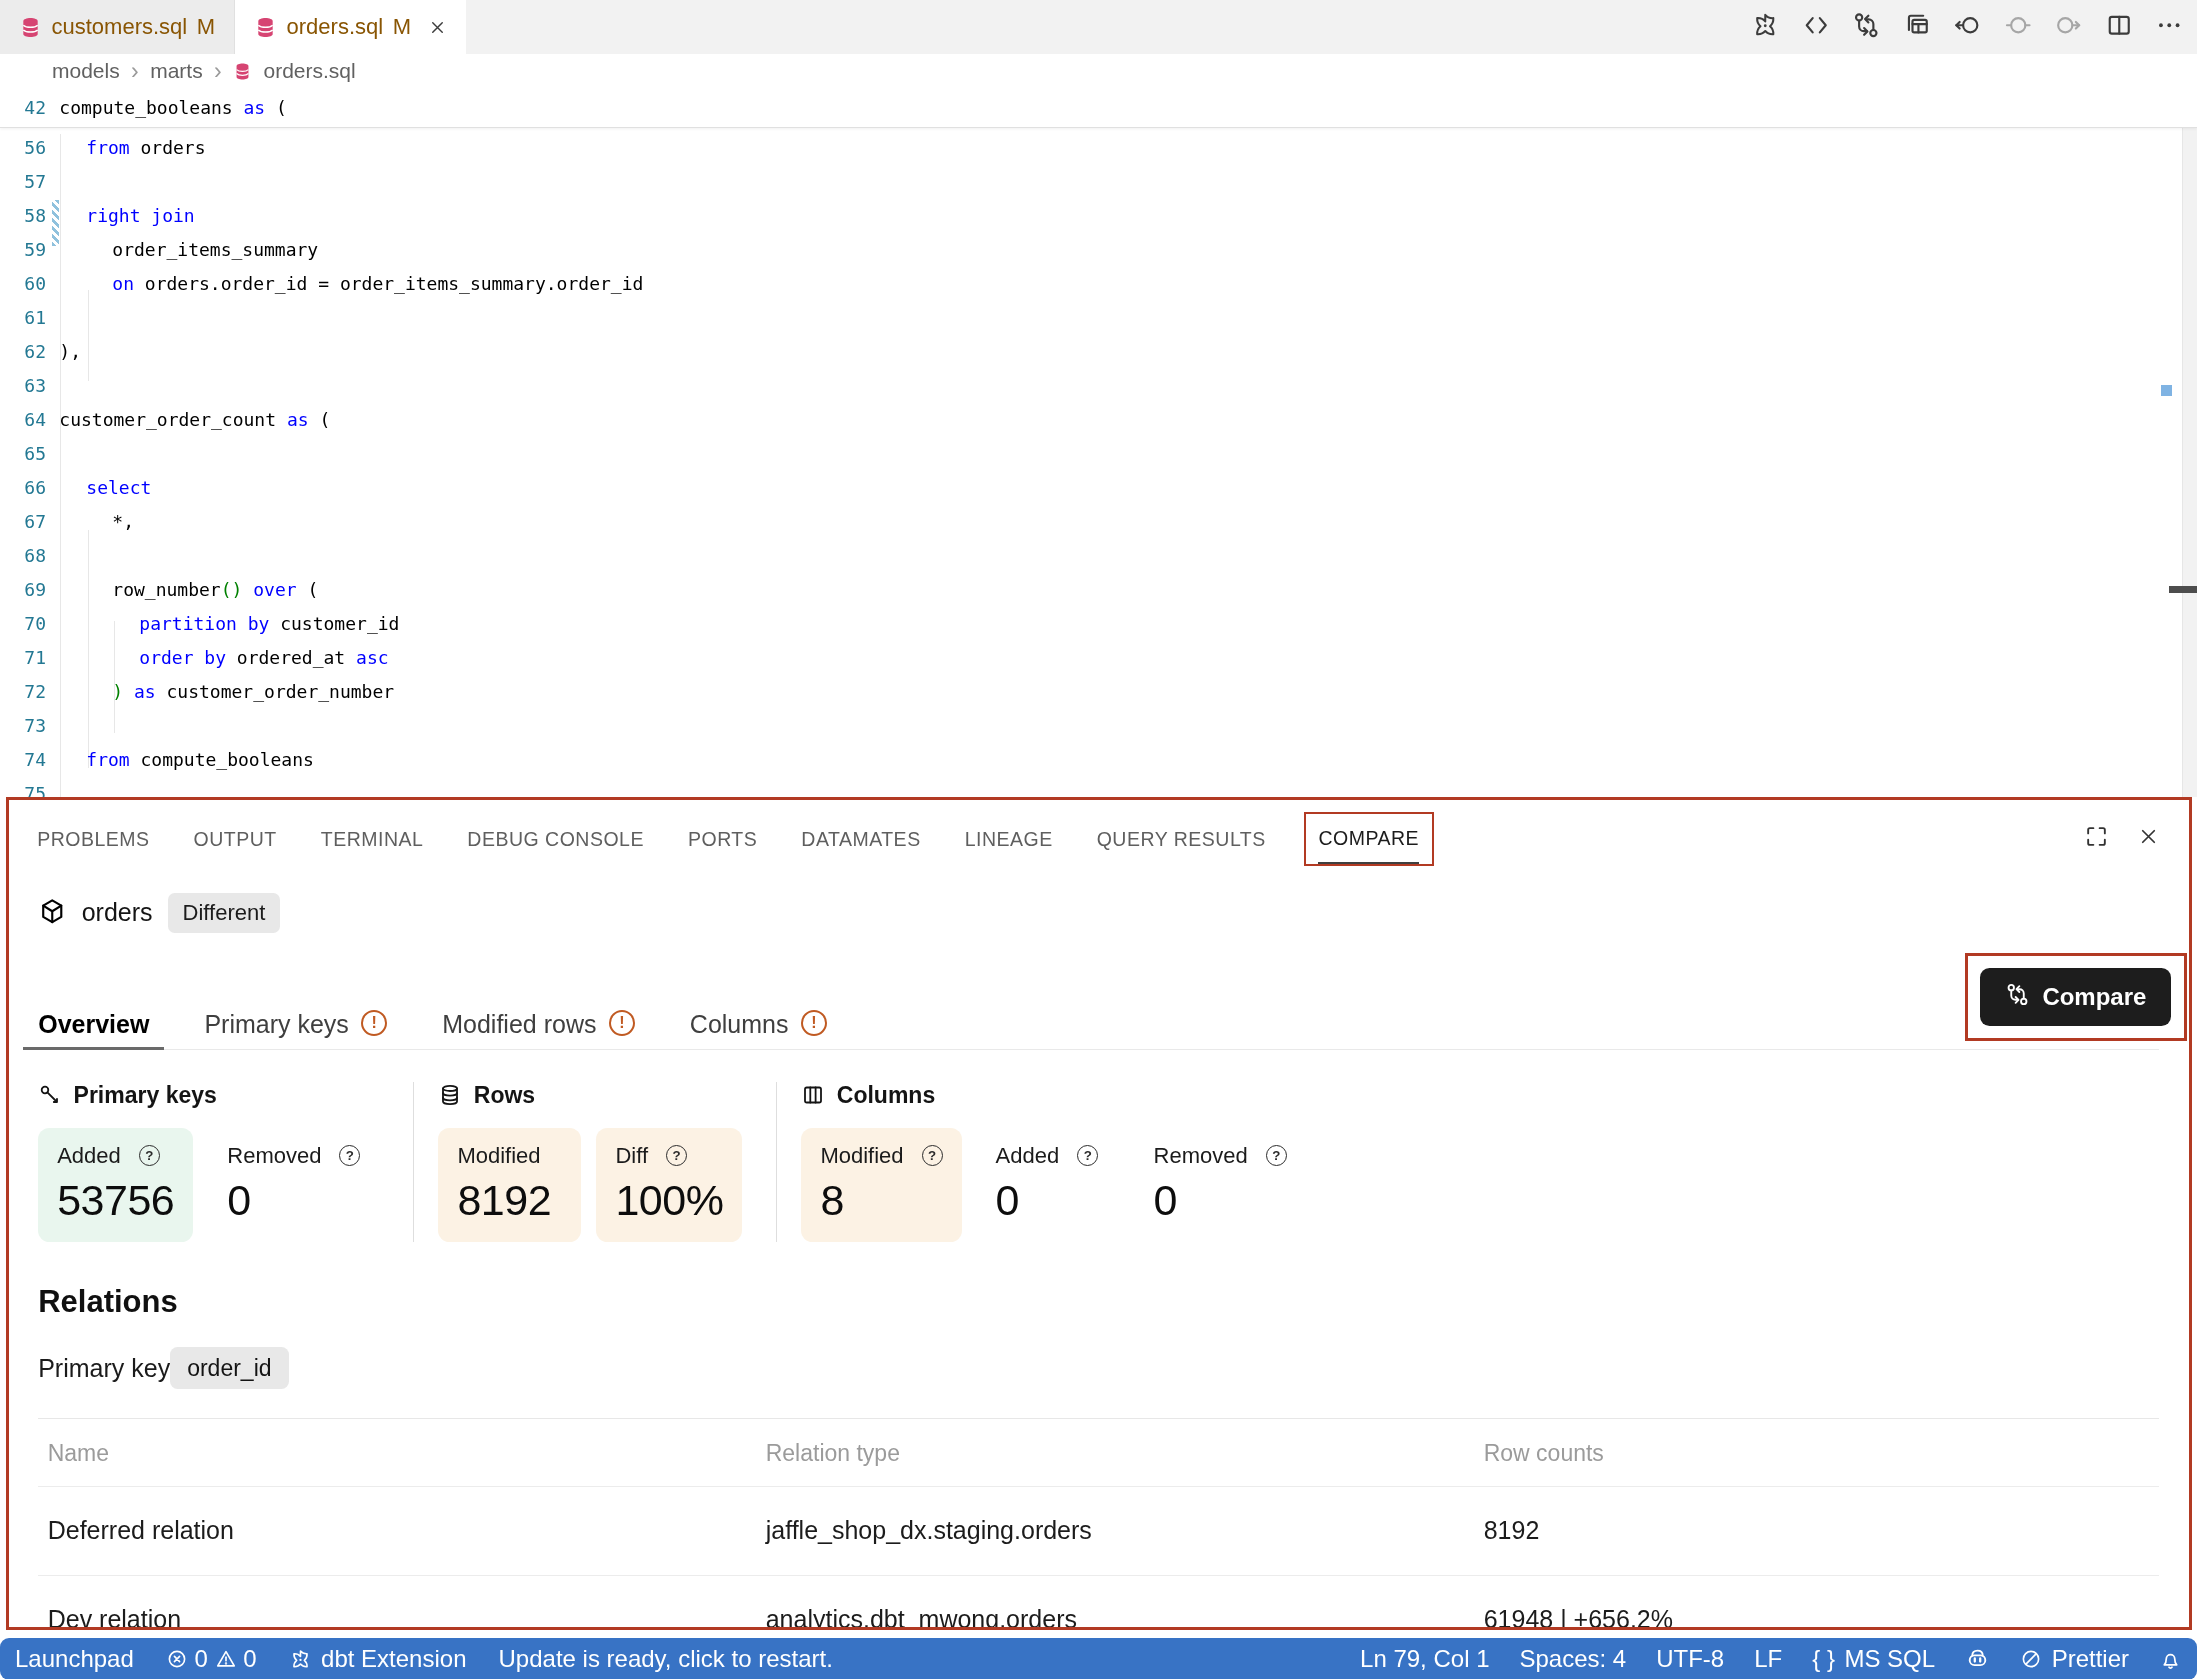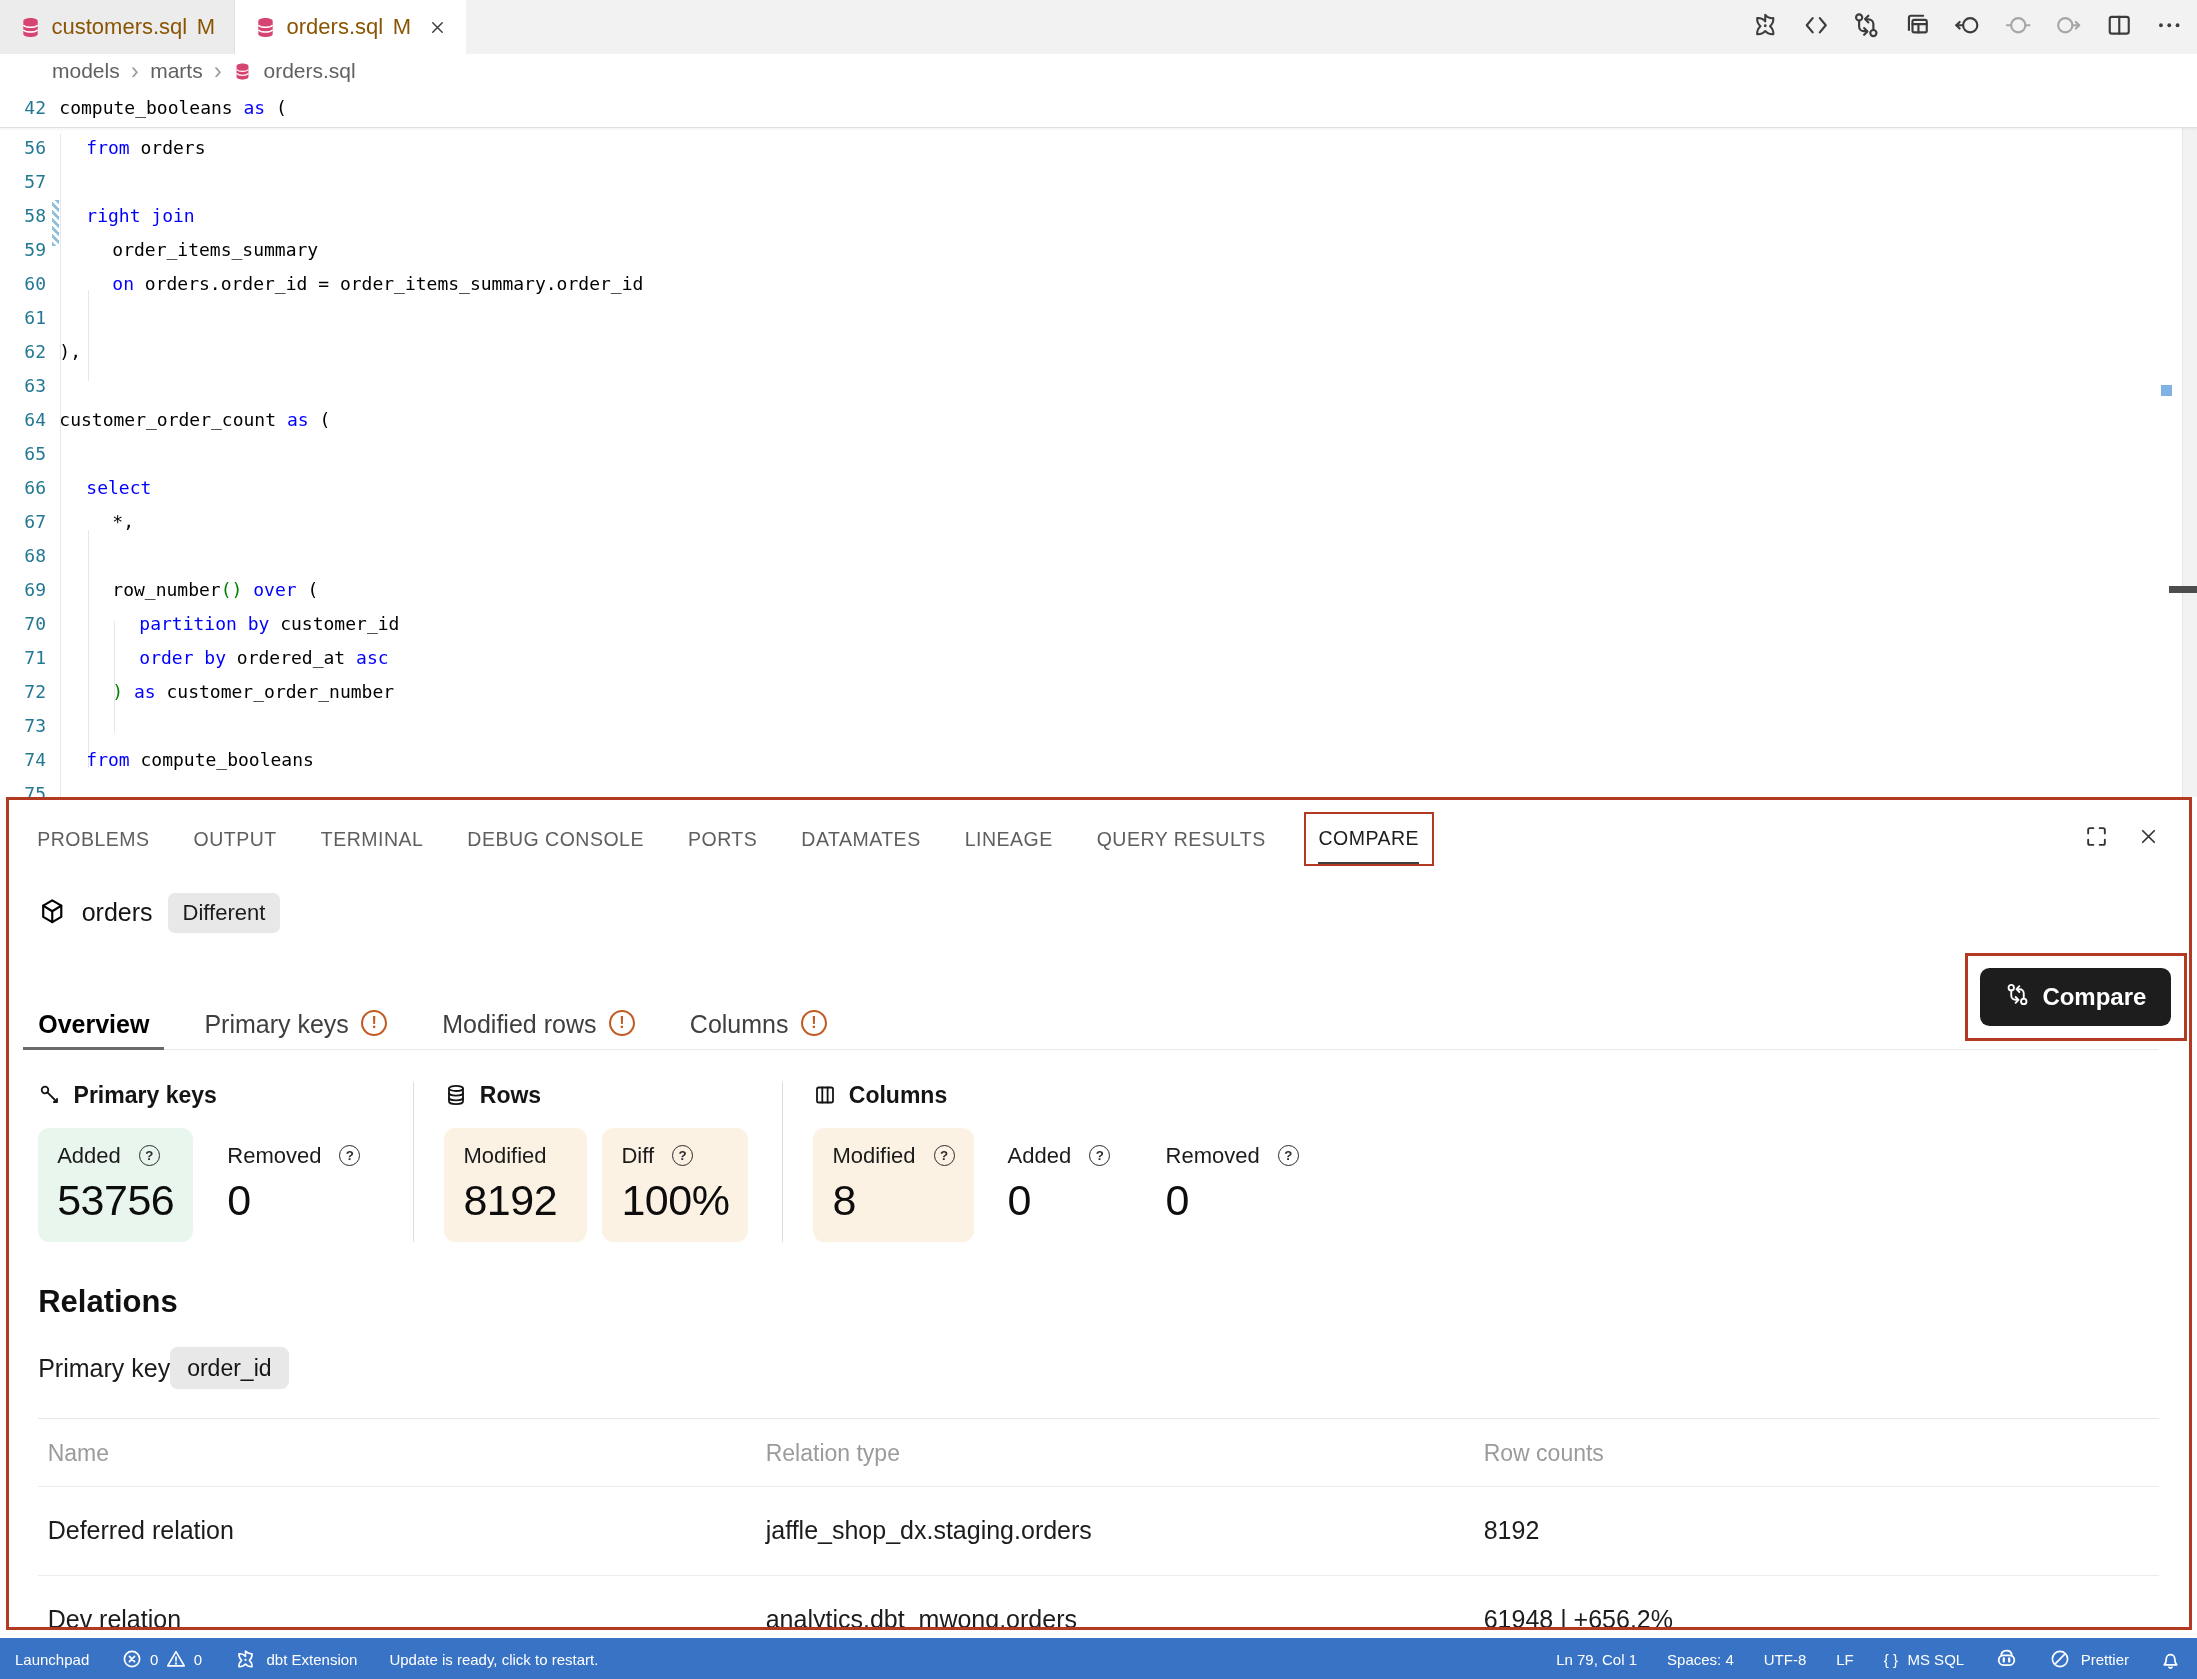--- a/index.html
+++ b/index.html
@@ -50,21 +50,21 @@
   .compare-btn { display:flex; align-items:center; gap:12.4px; background:#1d1d1d; color:#fff; border:none; border-radius:9.5px; padding:13.3px 25px; font-size:24px; font-weight:600; font-family:inherit; cursor:pointer; }
 
   .view-tabs { display:flex; gap:55px; margin-top:49px; font-size:25px; color:#3f3f3f; border-bottom:1.9px solid #e9e9e9; }
   .vtab { position:relative; display:flex; align-items:flex-start; gap:12.4px; padding-bottom:10px; cursor:default;margin-top:28px; }
   .vtab.active { font-weight:700; color:#000; }
   .vtab.active::after { content:''; position:absolute; left:-15px; right:-15px; bottom:-1.9px; height:3.8px; background:#6a6a6a; }
   .alert-circ { width:26px; height:26px; border:2.4px solid #c05a22; border-radius:50%; color:#c05a22; font-size:16px; font-weight:700; display:inline-flex; align-items:center; justify-content:center; }
 
   .stats { display:flex; margin-top:32px; align-items:stretch; }
   .sgroup { padding-right:34px; }
-  .sgroup + .sgroup { border-left:1px solid #dedede; padding-left:30px; }
+  .sgroup + .sgroup { border-left:1px solid #dedede; padding-left:24px; }
   .sg-head { display:flex; align-items:center; gap:11.4px; font-size:23px; font-weight:600; color:#141414; }
   .cards { display:flex; gap:15px; margin-top:19px; }
   .card { border-radius:11.4px; padding:15px 19px 17px; min-width:143px; }
   .card.green { background:#e9f6ee; }
   .card.orange { background:#fcf2e4; }
   .card-label { display:flex; align-items:center; gap:18px; font-size:22px; color:#1b1b1b; }
   .help-circ { width:21px; height:21px; border:1.6px solid #2b2b2b; border-radius:50%; font-size:13.3px; font-weight:600; color:#2b2b2b; display:inline-flex; align-items:center; justify-content:center; }
   .card-value { margin-top:7.6px; font-size:43px; font-weight:500; color:#0d0d0d; letter-spacing:-0.5px; }
 
   .relations-h { margin-top:42px; font-size:31px; font-weight:700; color:#101010; }
@@ -72,21 +72,21 @@
   .pk-badge { background:#e8e8e8; border-radius:7.6px; padding:7.6px 17px; font-size:23px; font-weight:500; color:#141414; }
 
   .rel-table { margin-top:28.5px; width:100%; border-top:1px solid #e7e7e7; }
   .trow { display:grid; grid-template-columns:718px 718px 1fr; }
   .trow.head { color:#9b9b9b; font-size:23px; }
   .trow.head > div { padding:21px 0 19px 9.5px; }
   .trow.body { border-top:1px solid #ececec; color:#1c1c1c; font-size:25px; }
   .trow.body > div { padding:29.5px 0 29.5px 9.5px; }
 
   
-  .statusbar { position:absolute; left:0; bottom:0; width:100%; height:42px; background:#3873c5; color:#fff; display:flex; align-items:center; font-size:15px; padding:0 15px; gap:32px; }
+  .statusbar { position:absolute; left:0; bottom:0; width:100%; height:42px; background:#3873c5; color:#fff; display:flex; align-items:center; font-size:24px; padding:0 15px; gap:32px;border-radius:9px; }
   .sb-item { display:flex; align-items:center; gap:9.5px; white-space:nowrap; cursor:default; }
   .sb-right { margin-left:auto; display:flex; align-items:center; gap:30px; }
   .sb-count { display:flex; align-items:center; gap:6.7px; }
   svg { display:block; }
 </style>
 </head>
 <body>
 
 <div class="screen">
 

